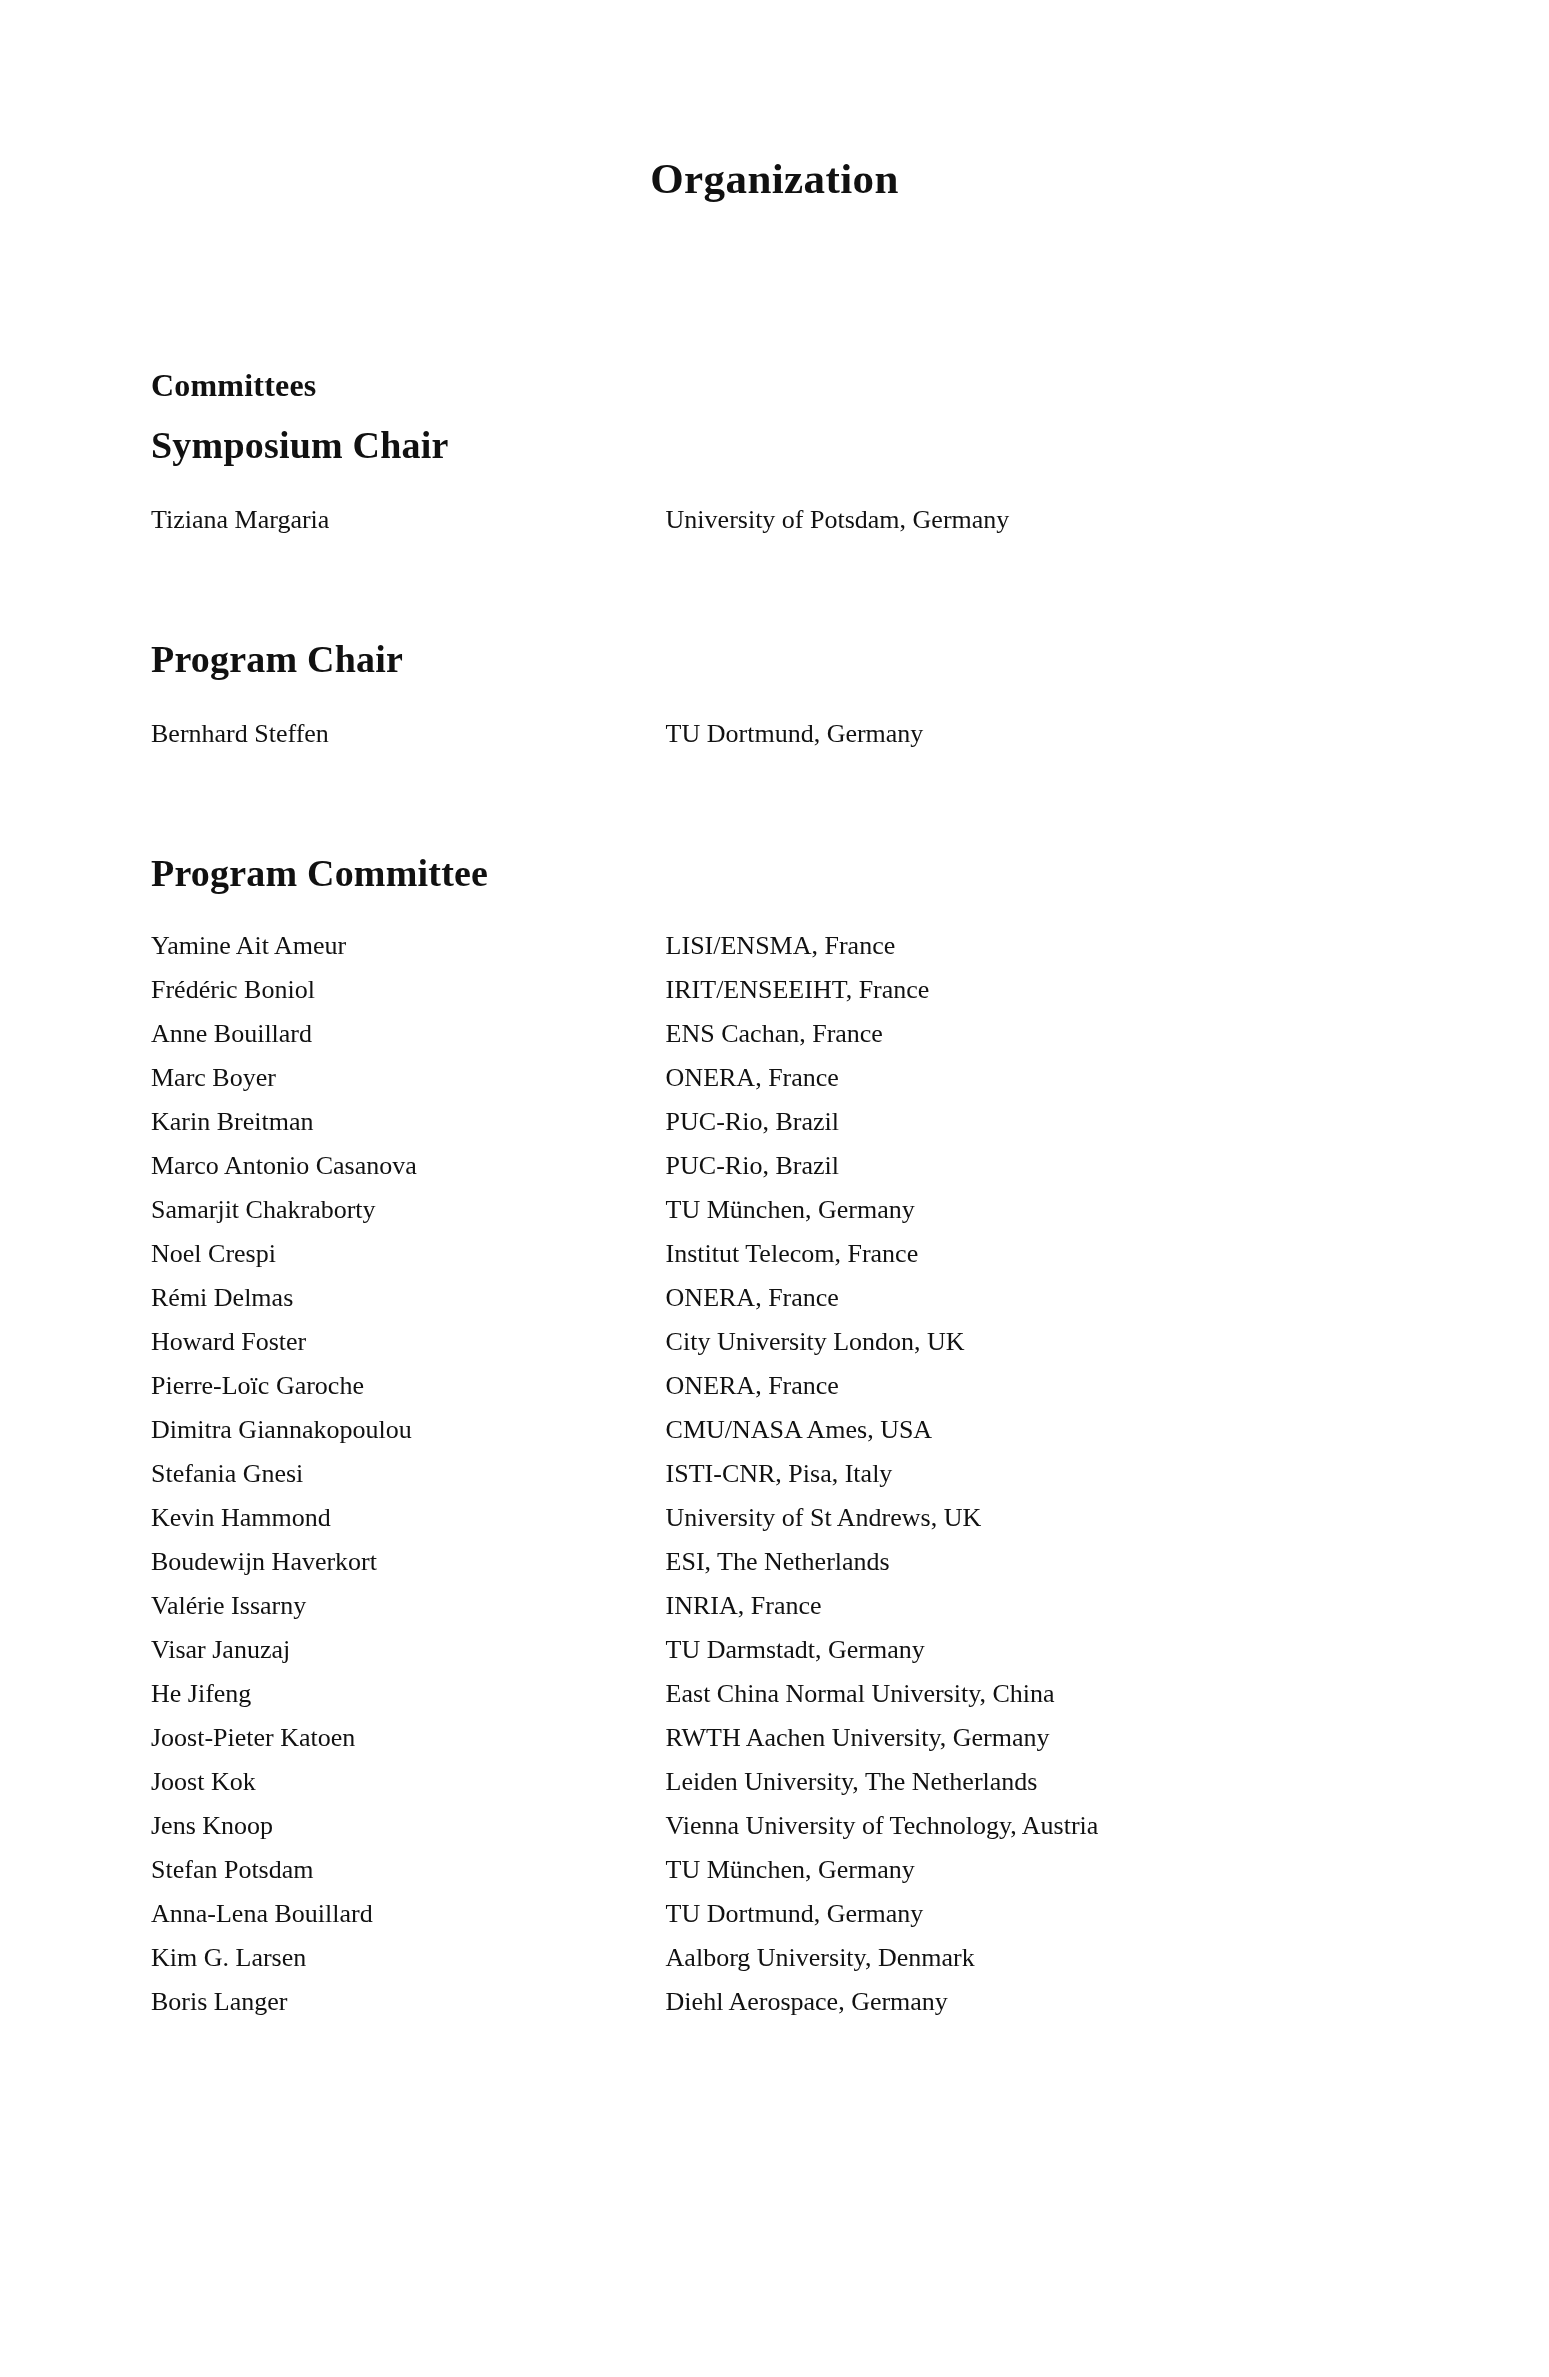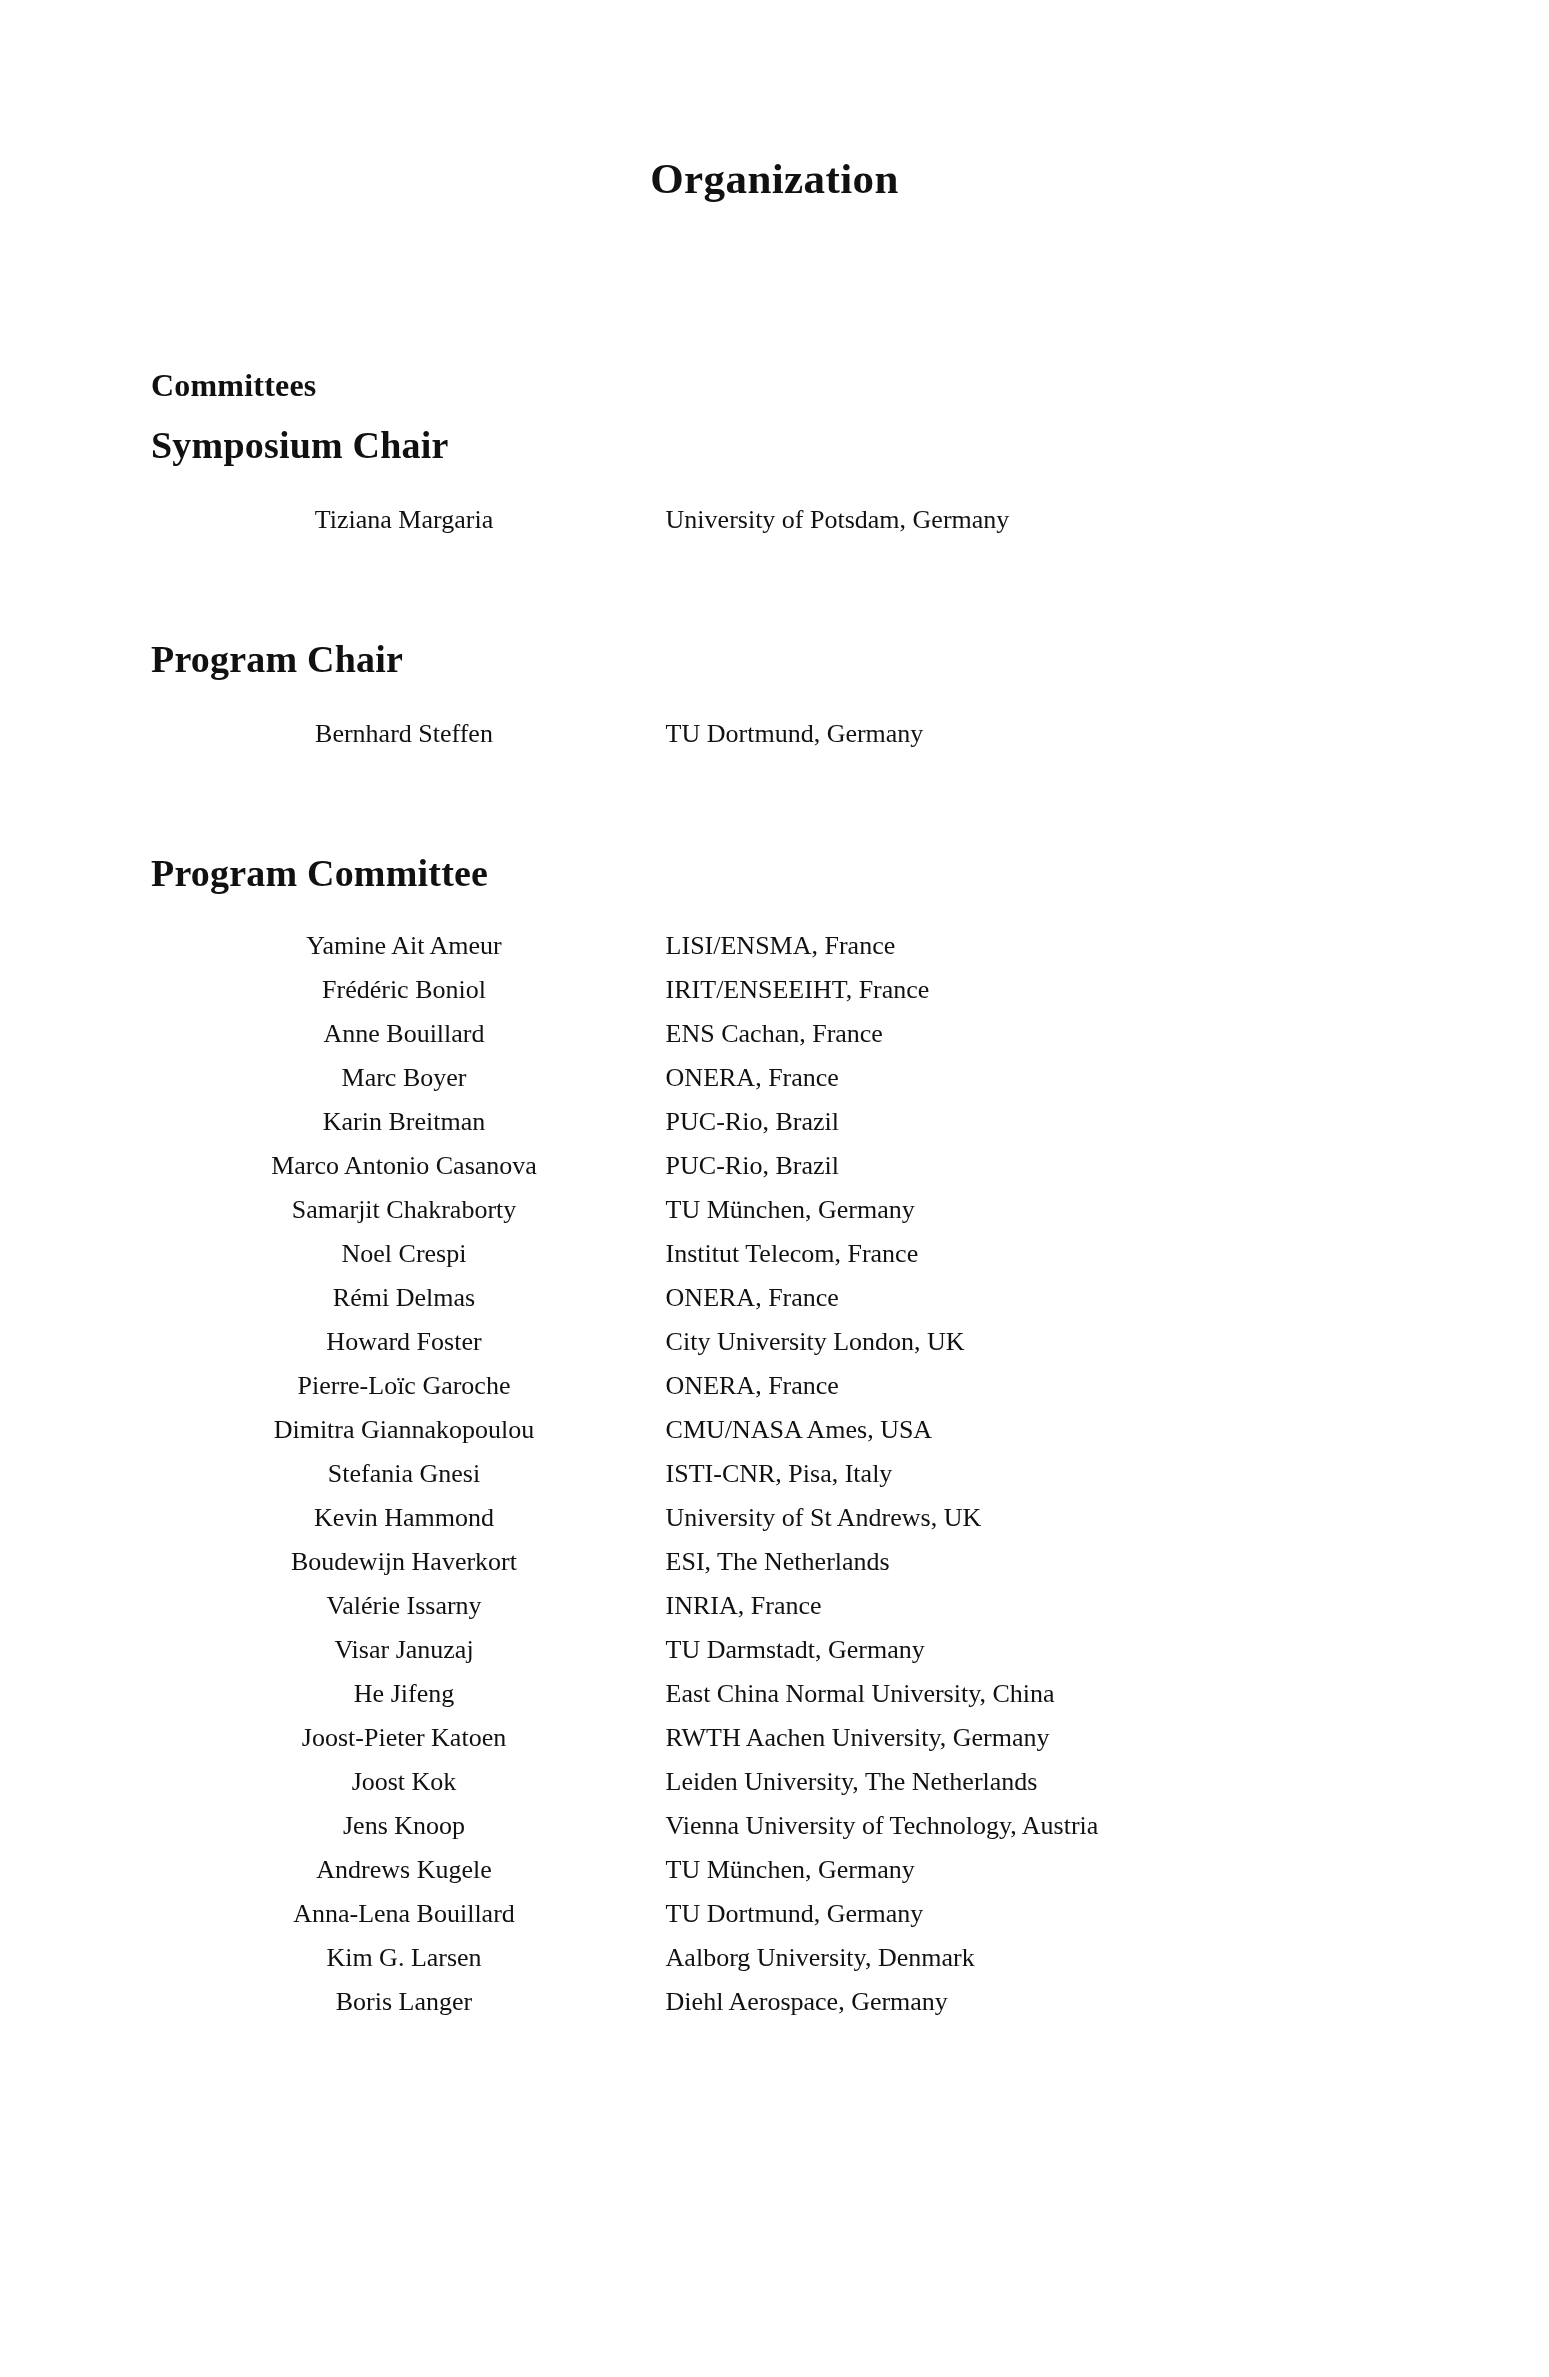--- a/index.html
+++ b/index.html
@@ -58,21 +58,20 @@
   .entry-table td {
     font-size: 26px;
     line-height: 43px;
     padding: 0;
     vertical-align: top;
     white-space: nowrap;
   }
   .entry-table td.name-col {
     width: 506px;
     padding-right: 8.6px;
-    text-align: center;
   }
   .entry-table.list-table {
     margin-top: 29px;
   }
   .entry-table.list-table td {
     line-height: 44px;
   }
 </style>
 </head>
 <body>
@@ -189,21 +188,21 @@
           </tr>
           <tr>
             <td class="name-col">Joost Kok</td>
             <td class="aff-col">Leiden University, The Netherlands</td>
           </tr>
           <tr>
             <td class="name-col">Jens Knoop</td>
             <td class="aff-col">Vienna University of Technology, Austria</td>
           </tr>
           <tr>
-            <td class="name-col">Andrews Kugele</td>
+            <td class="name-col">Stefan Potsdam</td>
             <td class="aff-col">TU München, Germany</td>
           </tr>
           <tr>
             <td class="name-col">Anna-Lena Bouillard</td>
             <td class="aff-col">TU Dortmund, Germany</td>
           </tr>
           <tr>
             <td class="name-col">Kim G. Larsen</td>
             <td class="aff-col">Aalborg University, Denmark</td>
           </tr>

